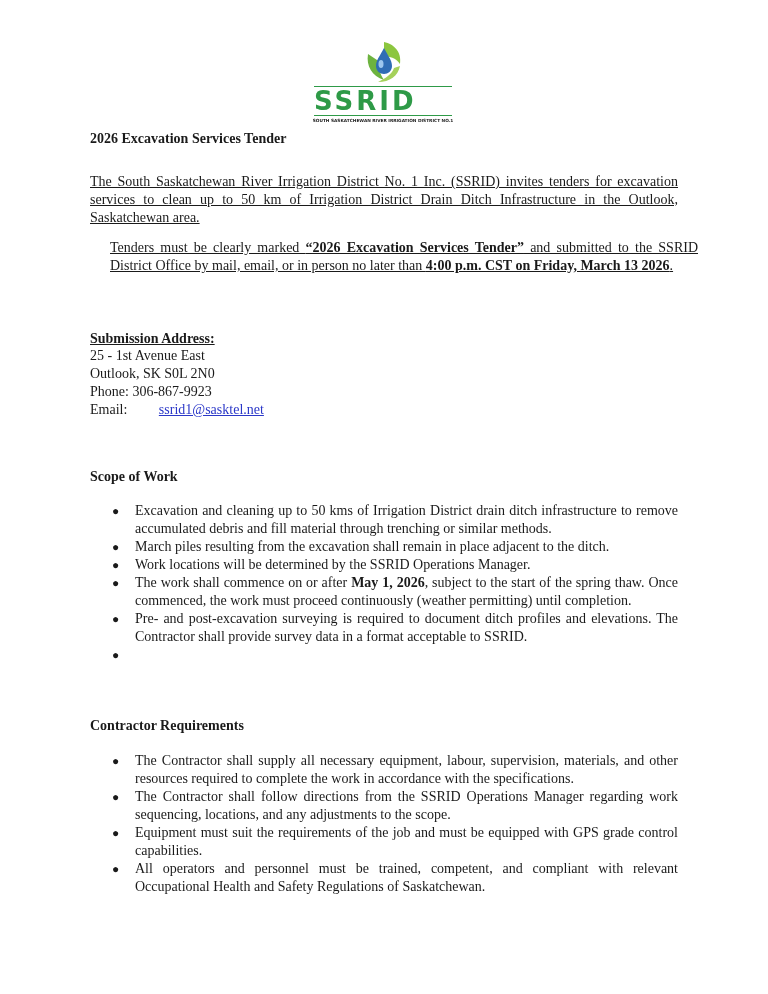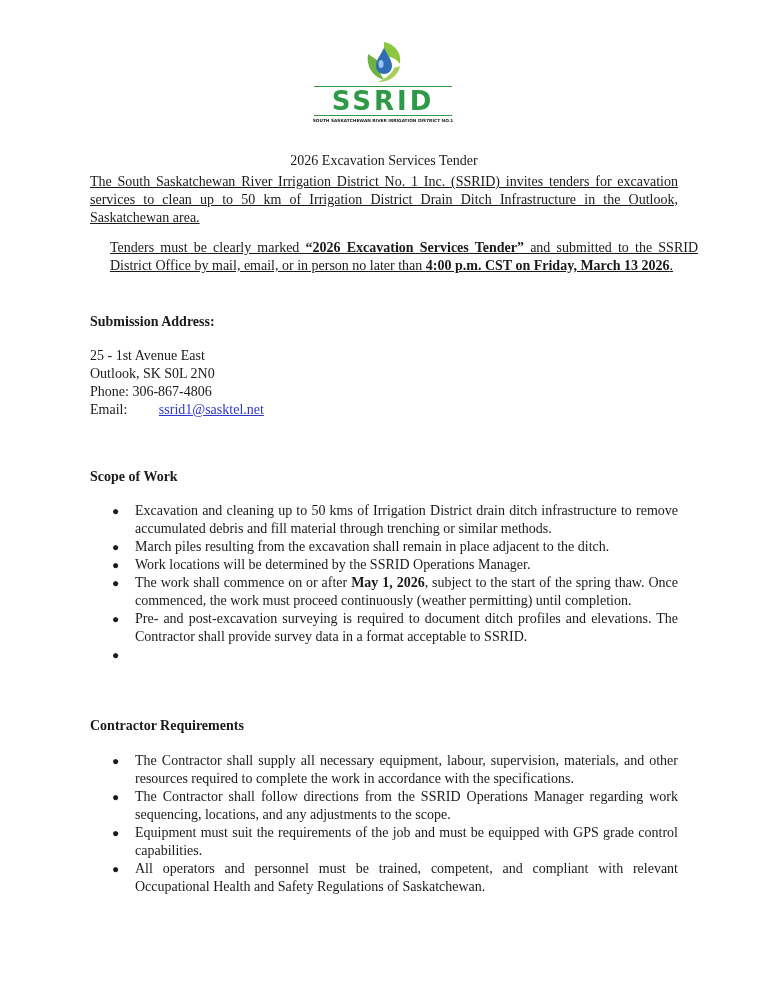--- a/index.html
+++ b/index.html
@@ -4,33 +4,33 @@
 <style>
   html, body { margin: 0; padding: 0; background: #ffffff; }
   body {
     width: 768px; height: 994px; overflow: hidden; position: relative;
     font-family: "Liberation Serif", serif; color: #1a1a1a;
   }
   .page { position: absolute; left: 90px; top: 0; width: 588px; }
   .logo { position: absolute; left: 312px; top: 40px; width: 142px; height: 80px; }
   .logo .mark { position: absolute; left: 52px; top: 0; width: 40px; height: 44px; }
   .logo .wordmark {
-    position: absolute; left: 2px; top: 46px; width: 138px; text-align: center;
+    position: absolute; left: 2px; top: 46px; width: 138px; text-align: left;
     font-family: "DejaVu Sans", sans-serif; font-weight: bold; font-size: 26px;
     letter-spacing: 3px; color: #2e9a47; line-height: 28px;
     border-top: 1.5px solid #2e9a47; border-bottom: 1.5px solid #2e9a47;
   }
   .logo .tagline {
     position: absolute; left: 0; top: 78px; width: 142px; text-align: center;
     font-family: "DejaVu Sans", sans-serif; font-weight: bold; font-size: 4.3px;
     color: #222; white-space: nowrap;
   }
   .title {
-    position: absolute; left: 0; top: 152px; width: 588px; text-align: center;
-    font-weight: normal; font-size: 14px; line-height: 17px;
+    position: absolute; left: 0; top: 130px; width: 588px; 
+    font-weight: bold; font-size: 14px; line-height: 17px;
   }
   p, .line { margin: 0; font-size: 14px; line-height: 18px; }
   .just { text-align: justify; text-align-last: left; text-decoration: underline; }
   .block { position: absolute; left: 0; width: 588px; }
   .heading { font-weight: bold; font-size: 14px; line-height: 17px; }
   ul { margin: 0; padding: 0; list-style: none; }
   li { position: relative; padding-left: 45px; font-size: 14px; line-height: 18px; text-align: justify; text-align-last: left; }
   li .bullet { position: absolute; left: 22px; top: 0; font-size: 12px; }
   a.email { color: #2a37c8; text-decoration: underline; margin-left: 28px; }
   b { font-weight: bold; }
@@ -54,28 +54,28 @@
   <div class="title">2026 Excavation Services Tender</div>
 
   <div class="block" style="top:173px;">
     <p class="just">The South Saskatchewan River Irrigation District No. 1 Inc. (SSRID) invites tenders for excavation services to clean up to 50 km of Irrigation District Drain Ditch Infrastructure in the Outlook, Saskatchewan area.</p>
   </div>
 
   <div class="block" style="top:239px;margin-left:20px;">
     <p class="just"><span>Tenders must be clearly marked </span><b>“2026 Excavation Services Tender”</b><span> and submitted to the SSRID District Office by mail, email, or in person no later than </span><b>4:00 p.m. CST on Friday, March 13 2026</b><span>.</span></p>
   </div>
 
-  <div class="block" style="top:313px;">
+  <div class="block" style="top:330px;text-decoration:underline;">
     <div class="heading">Submission Address:</div>
   </div>
 
   <div class="block" style="top:347px;">
     <div class="line">25 - 1st Avenue East</div>
     <div class="line">Outlook, SK S0L 2N0</div>
-    <div class="line">Phone: 306-867-4806</div>
+    <div class="line">Phone: 306-867-9923</div>
     <div class="line"><span>Email: </span><a class="email" href="#">ssrid1@sasktel.net</a></div>
   </div>
 
   <div class="block" style="top:468px;">
     <div class="heading">Scope of Work</div>
   </div>
 
   <div class="block" style="top:502px;">
     <ul>
       <li><span class="bullet">●</span><span>Excavation and cleaning up to 50 kms of Irrigation District drain ditch infrastructure to remove accumulated debris and fill material through trenching or similar methods.</span></li>

